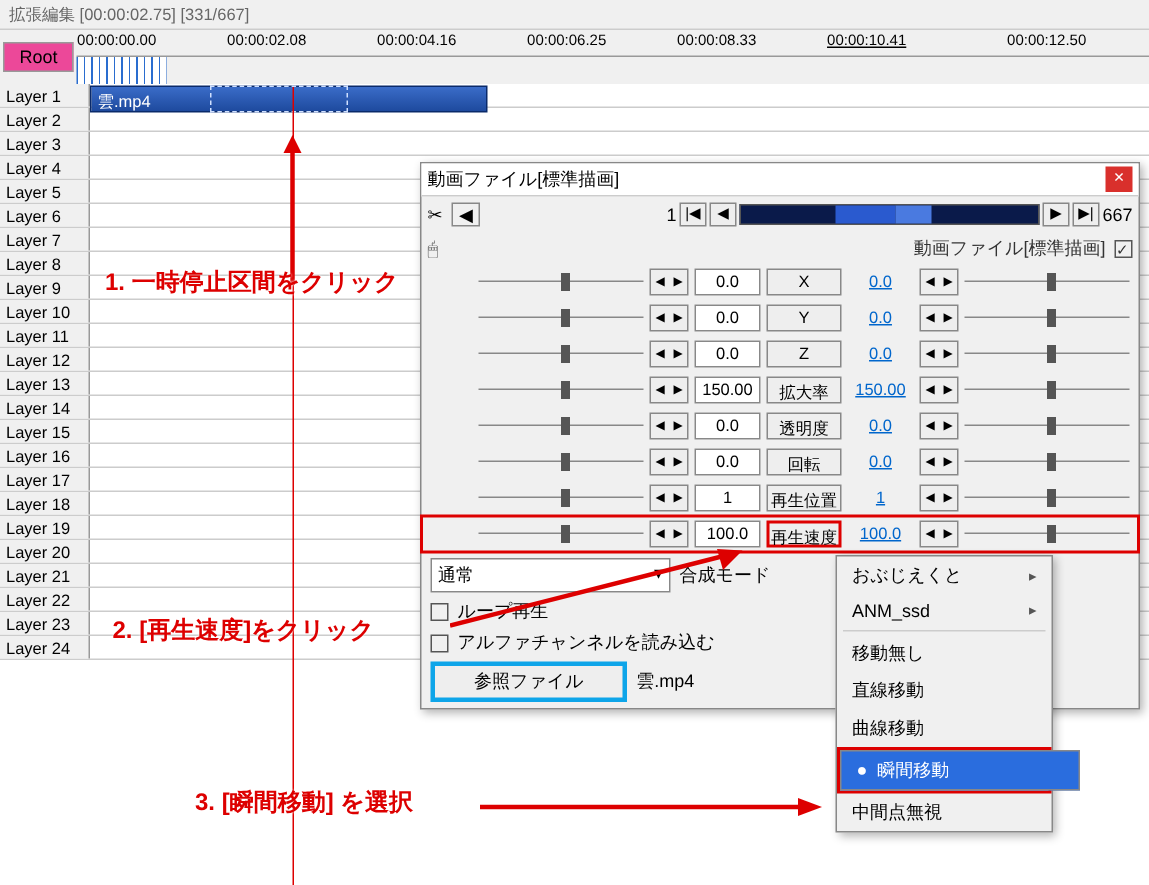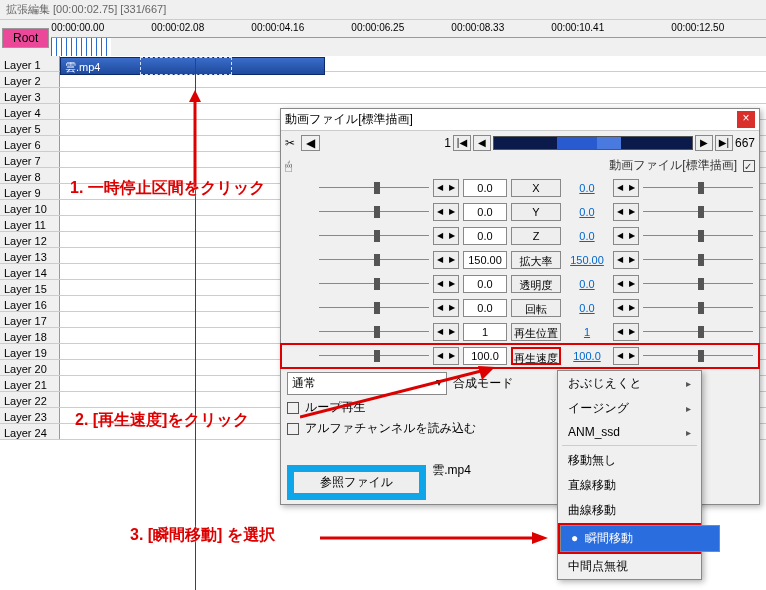--- a/index.html
+++ b/index.html
@@ -35,21 +35,21 @@
 .slider .thumb { position: absolute; top: 2px; width: 6px; height: 12px; background: #555; }
 .spin { display: flex; border: 1px solid #888; }
 .spin button { width: 12px; height: 16px; background: #eee; border: none; font-size: 8px; line-height: 8px; }
 .valbox { width: 44px; height: 18px; border: 1px solid #888; background: #fff; text-align: center; font-size: 11px; padding: 2px 0; }
 .pbtn { width: 50px; height: 18px; border: 1px solid #888; background: #eee; text-align: center; font-size: 11px; padding: 2px 0; }
 .linkval { width: 44px; text-align: center; color: #06c; text-decoration: underline; font-size: 11px; }
 .hi-red { border: 2px solid #d00; }
 .sel { border: 1px solid #888; background: #fff; padding: 2px 4px; display: flex; justify-content: space-between; width: 160px; }
 .bottom { padding: 4px 6px; display: flex; flex-direction: column; gap: 4px; }
 .bottom-row { display: flex; align-items: center; gap: 6px; }
-.refbtn { border: 7px solid #0ea5e9; background: #eee; padding: 2px 26px; margin-top: 24px; }
+.refbtn { border: 3px solid #0ea5e9; background: #eee; padding: 2px 26px; }
 .menu { position: absolute; top: 370px; left: 557px; width: 145px; background: #f0f0f0; border: 1px solid #888; box-shadow: 2px 2px 6px rgba(0,0,0,.3); z-index: 30; }
 .menu-item { padding: 4px 10px; display: flex; justify-content: space-between; align-items: center; }
 .menu-item.sub::after { content: "▸"; font-size: 10px; color: #555; }
 .menu-sep { height: 1px; background: #ccc; margin: 2px 4px; }
 .menu-item.sel { background: #2a6dde; color: #fff; }
 .menu-hi { border: 2px solid #d00; }
 .anno { position: absolute; color: #d00; font-weight: bold; font-size: 16px; z-index: 40; text-shadow: 0 0 2px #fff; }
 .arrow { position: absolute; z-index: 35; }
 </style>
 </head>
@@ -59,21 +59,21 @@
 
 <div class="root-bar">
   <button class="root-btn">Root</button>
   <div class="ruler">
     <div class="tick-row" id="tick-row">
         <span class="tick" style="left: 0px;">00:00:00.00</span>
         <span class="tick" style="left: 100px;">00:00:02.08</span>
         <span class="tick" style="left: 200px;">00:00:04.16</span>
         <span class="tick" style="left: 300px;">00:00:06.25</span>
         <span class="tick" style="left: 400px;">00:00:08.33</span>
-        <span class="tick" style="left: 500px;">00:00:10.41</span>
+        <span class="tick" style="left: 500px; text-decoration: underline;">00:00:10.41</span>
         <span class="tick" style="left: 620px;">00:00:12.50</span>
       </div>
     <div class="tick-marks"></div>
   </div>
 </div>
 
 <div class="playhead"></div>
 
 <div class="layers" id="layers">
     <div class="layer-row">
@@ -377,21 +377,20 @@
     <div class="bottom-row">
       <button class="refbtn">参照ファイル</button>
       <span>雲.mp4</span>
     </div>
   </div>
 </div>
 
 <div class="menu">
   <div id="menu-sub">
       <div class="menu-item sub">おぶじえくと</div>
-      <div class="menu-item sub">イージング</div>
       <div class="menu-item sub">ANM_ssd</div>
     </div>
   <div class="menu-sep"></div>
   <div id="menu-items">
       <div class="menu-item">移動無し</div>
       <div class="menu-item">直線移動</div>
       <div class="menu-item">曲線移動</div>
       <div class="menu-hi" style="padding: 0px;">
         <div class="menu-item sel">
           <span>● &nbsp;瞬間移動</span>

